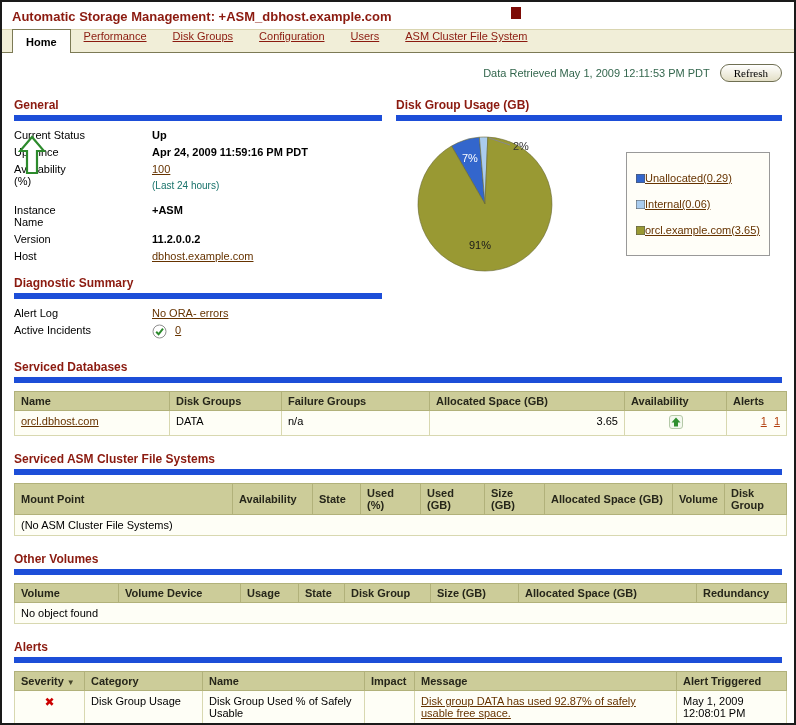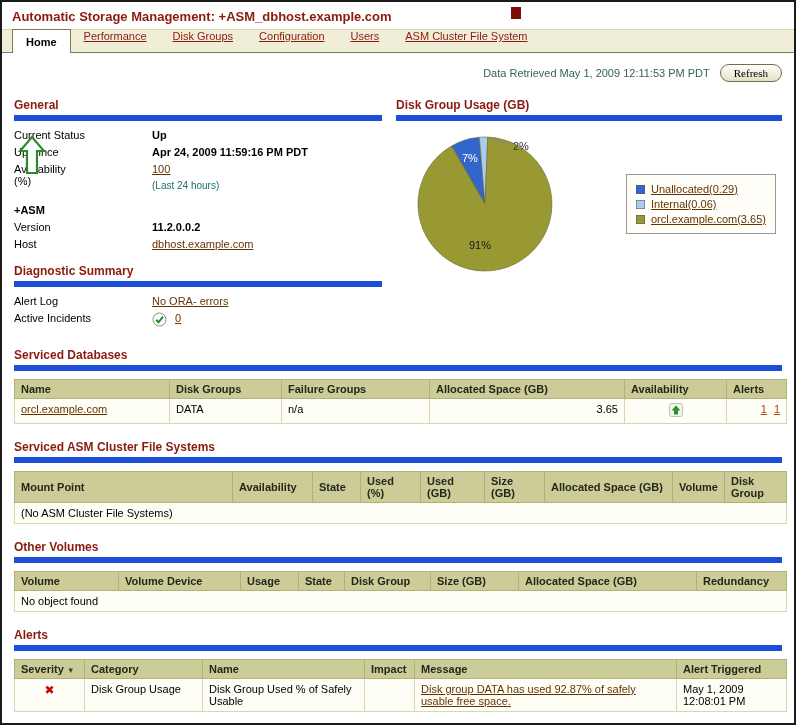--- a/index.html
+++ b/index.html
@@ -40,21 +40,21 @@
   .flabel { width: 138px; flex: none; text-align: left; padding-right: 24px; white-space: pre-line; }
   .fvalue { flex: 1; }
   .bold { font-weight: bold; }
   .lnk { color: #663300; text-decoration: underline; cursor: pointer; }
   .note { color: #17726a; font-size: 10px; margin-top: 5px; margin-bottom: 8px; }
   .path-val { width: 134px; word-break: break-all; }
 
   .chart-wrap { display: flex; align-items: center; padding-left: 14px; margin-top: 4px; }
   .pie text { font-family: inherit; }
   .legend { border: 1px solid #999; background: #fffef8; padding: 5px 9px; margin-left: 56px; }
-  .legend-row { display: flex; align-items: center; gap: 6px; margin: 3px 0; white-space: nowrap; }
+  .legend-row { display: flex; align-items: center; margin: 14px 0; white-space: nowrap; }
 
   .chk { vertical-align: middle; margin-right: 5px; }
 
   .tbl { width: 772px; margin: 0 12px; border-collapse: collapse; table-layout: fixed; }
   .tbl th { background: #cccc99; border: 1px solid #b1b17a; font-weight: bold; text-align: left;
             padding: 3px 6px; font-size: 11px; color: #26261a; }
   .tbl td { border: 1px solid #d8d8b0; background: #fefef6; padding: 4px 6px; vertical-align: top; }
   .r { text-align: right; }
   .c { text-align: center; }
   .sort { font-size: 8px; color: #44442a; margin-left: 3px; }
@@ -115,20 +115,22 @@
       </div>
       <div class="frow">
         <div class="flabel">Availability
 (%)</div>
         <div class="fvalue">
           <span class="lnk">100</span>
           <div class="note">(Last 24 hours)</div>
         </div>
       </div>
       <div class="frow">
+        <div class="flabel">Instance
+Name</div>
         <div class="fvalue bold">+ASM</div>
       </div>
       <div class="frow">
         <div class="flabel">Version</div>
         <div class="fvalue bold">11.2.0.0.2</div>
       </div>
       <div class="frow">
         <div class="flabel">Host</div>
         <div class="fvalue"><span class="lnk">dbhost.example.com</span></div>
       </div>
@@ -206,21 +208,21 @@
       <th>Name</th>
       <th>Disk Groups</th>
       <th>Failure Groups</th>
       <th class="r">Allocated Space (GB)</th>
       <th class="c">Availability</th>
       <th class="r">Alerts</th>
     </tr>
   </thead>
   <tbody>
     <tr>
-      <td><span class="lnk">orcl.example.com</span></td>
+      <td><span class="lnk">orcl.dbhost.com</span></td>
       <td>DATA</td>
       <td>n/a</td>
       <td class="r">3.65</td>
       <td class="c">
         <svg width="14" height="14" viewBox="0 0 14 14">
           <rect x="0.5" y="0.5" width="13" height="13" rx="2.5" fill="#f3f8ee" stroke="#b5c9a8"></rect>
           <polygon points="7,2.5 11.5,7.5 9,7.5 9,11.5 5,11.5 5,7.5 2.5,7.5" fill="#2f8f2f"></polygon>
         </svg>
       </td>
       <td class="r">

